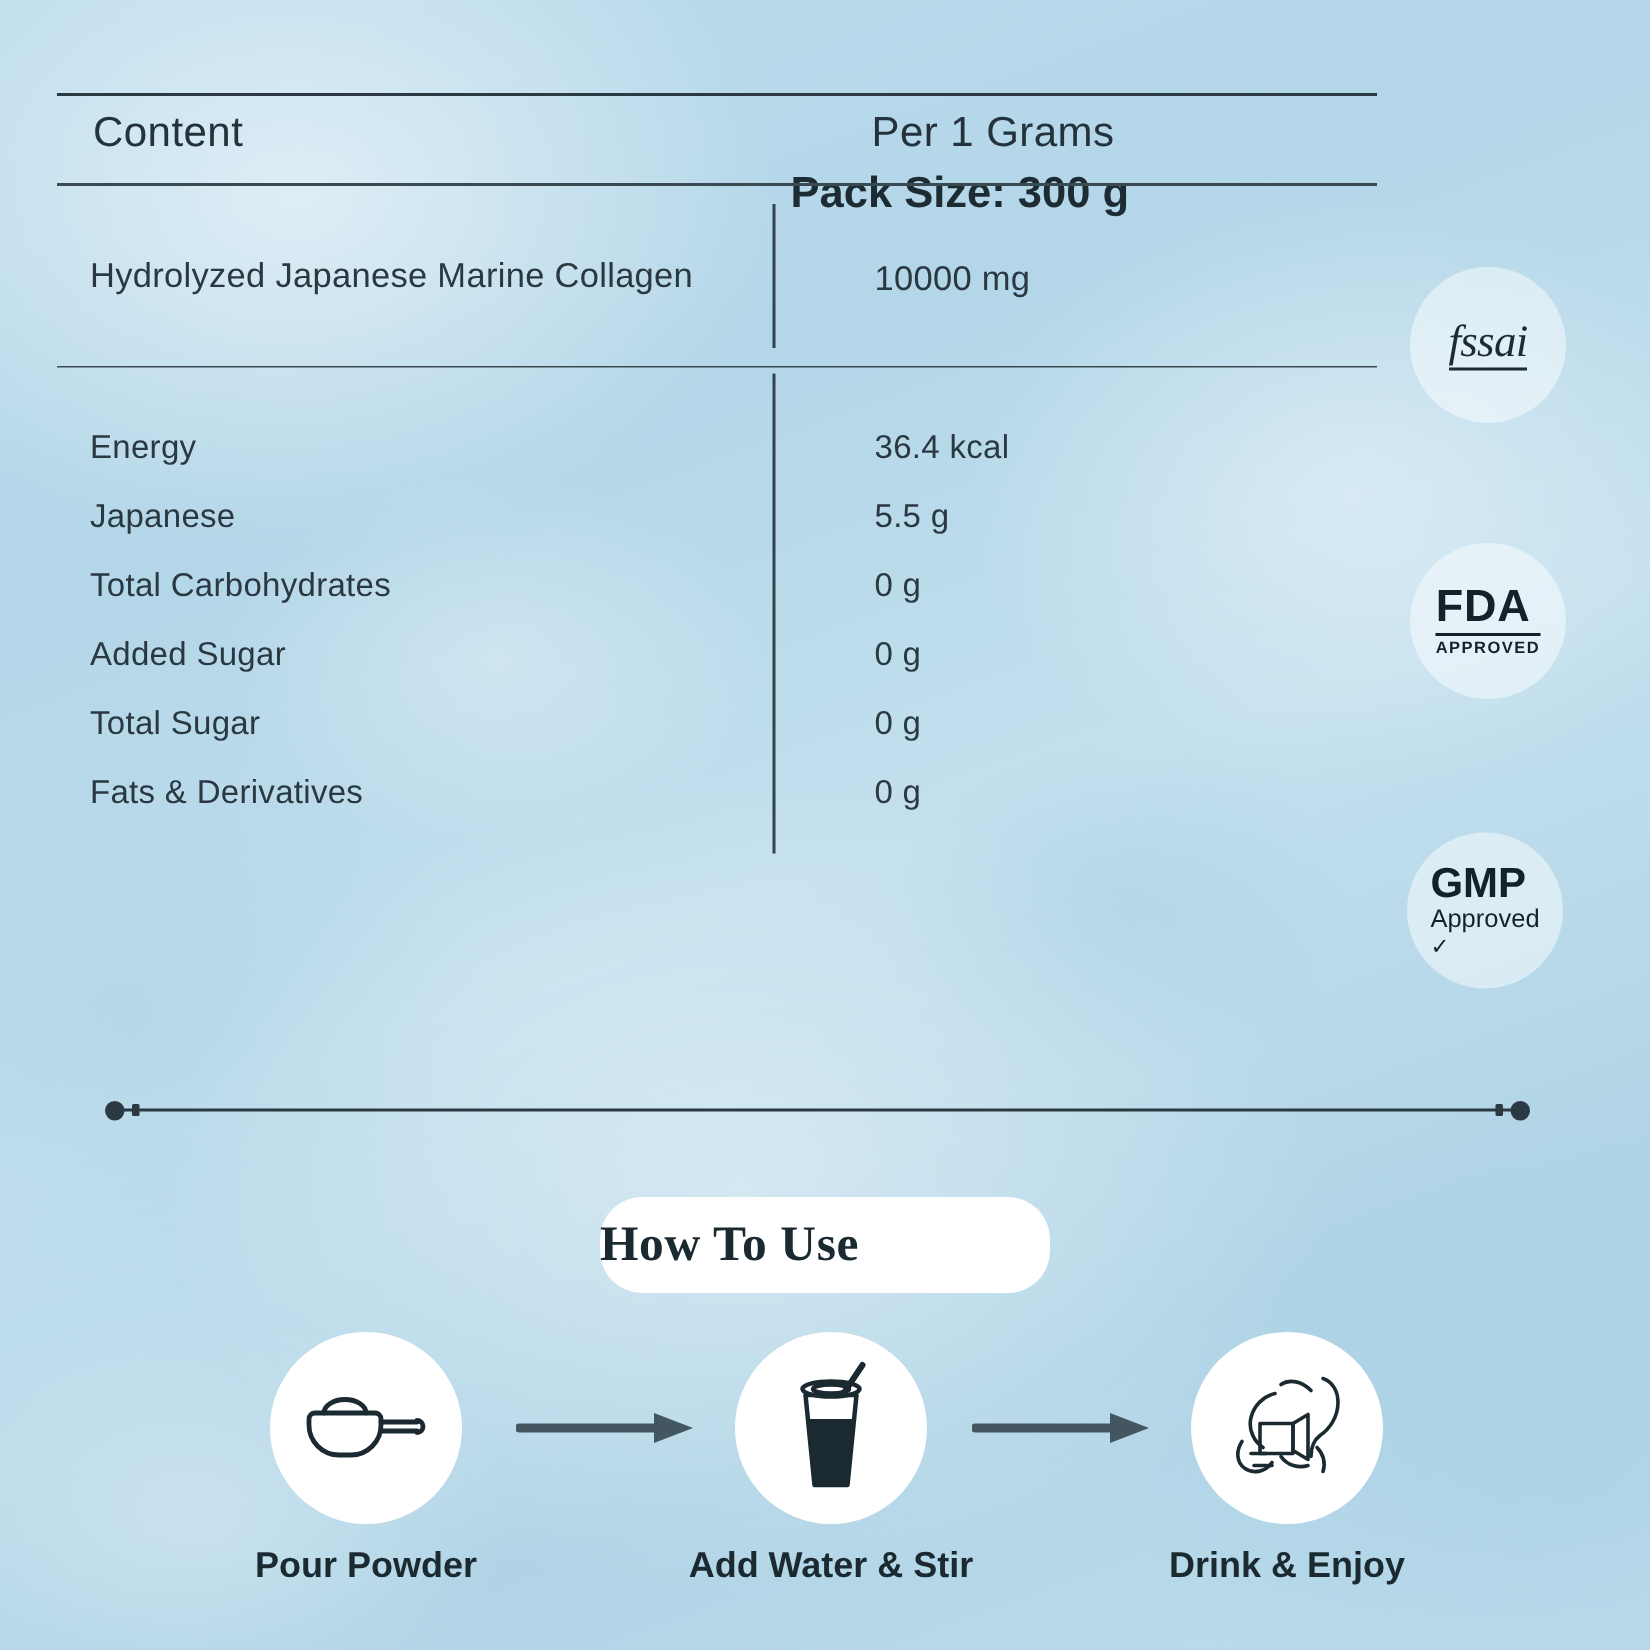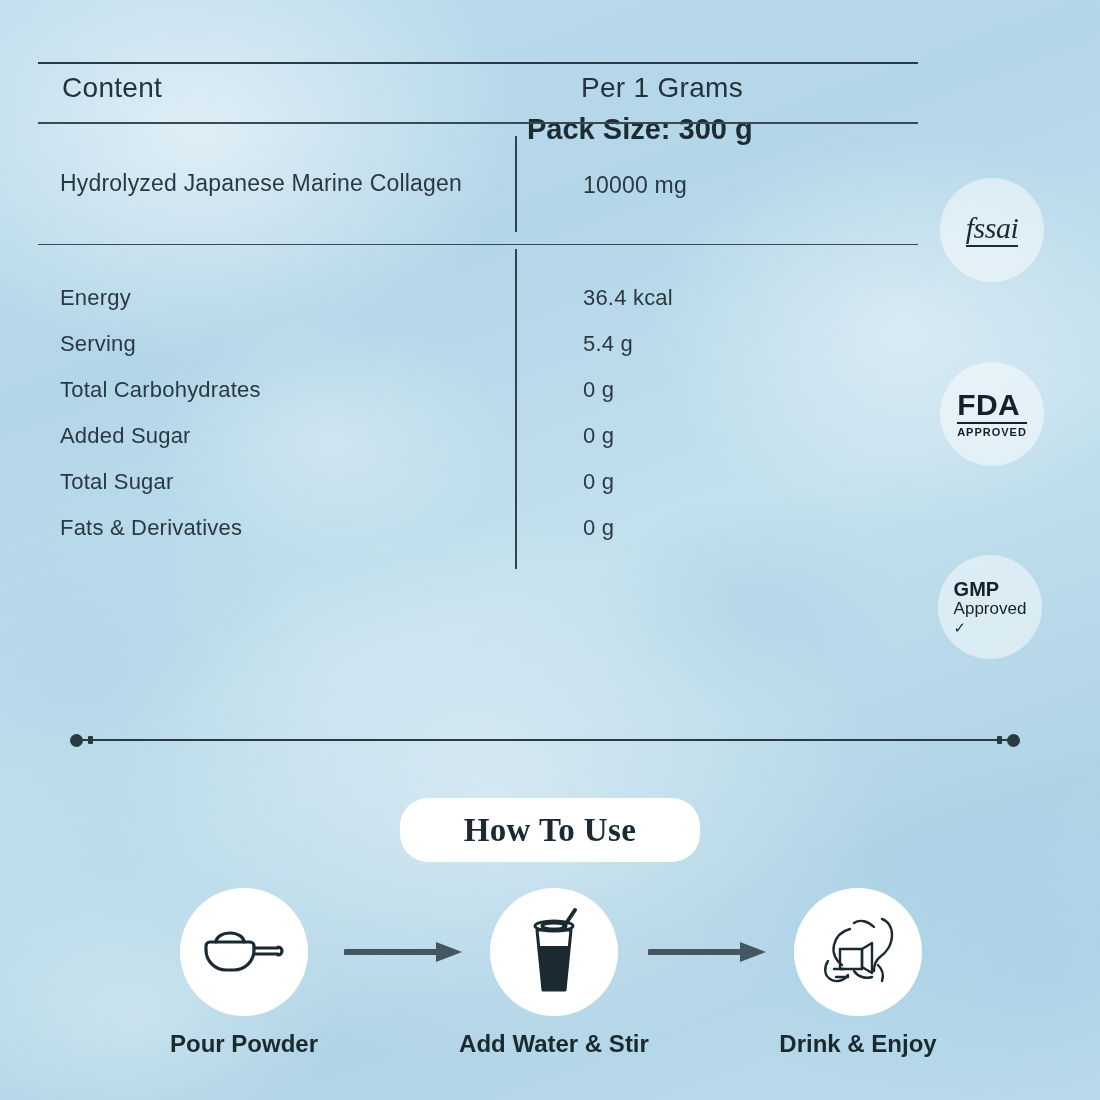--- a/index.html
+++ b/index.html
@@ -198,21 +198,20 @@
   .howto-pill {
     position: absolute;
     left: 400px;
     top: 798px;
     width: 300px;
     height: 64px;
     background: #ffffff;
     border-radius: 28px;
     display: flex;
     align-items: center;
-    justify-content: center;
     z-index: 3;
   }
   .howto-pill span {
     font-family: "Liberation Serif", serif;
     font-weight: bold;
     font-size: 33px;
     color: #1b2930;
     letter-spacing: 0.4px;
   }
 
@@ -298,21 +297,21 @@
     font-size: 11px;
     font-weight: bold;
     letter-spacing: 1px;
     color: #12212a;
     border-top: 2px solid #12212a;
     margin-top: 2px;
     padding-top: 2px;
   }
   .gmp-text {
     font-weight: bold;
-    font-size: 20px;
+    font-size: 28px;
     color: #12212a;
     line-height: 1;
   }
   .gmp-sub {
     font-size: 17px;
     color: #12212a;
     line-height: 1.2;
   }
   .gmp-check {
     font-size: 15px;
@@ -346,22 +345,22 @@
     <div class="rule thin"></div>
 
     <div class="rows">
       <div class="divider"></div>
 
       <div class="row">
         <div class="name">Energy</div>
         <div class="val">36.4 kcal</div>
       </div>
       <div class="row">
-        <div class="name">Serving</div>
-        <div class="val">5.4 g</div>
+        <div class="name">Japanese</div>
+        <div class="val">5.5 g</div>
       </div>
       <div class="row">
         <div class="name">Total Carbohydrates</div>
         <div class="val">0 g</div>
       </div>
       <div class="row">
         <div class="name">Added Sugar</div>
         <div class="val">0 g</div>
       </div>
       <div class="row">

